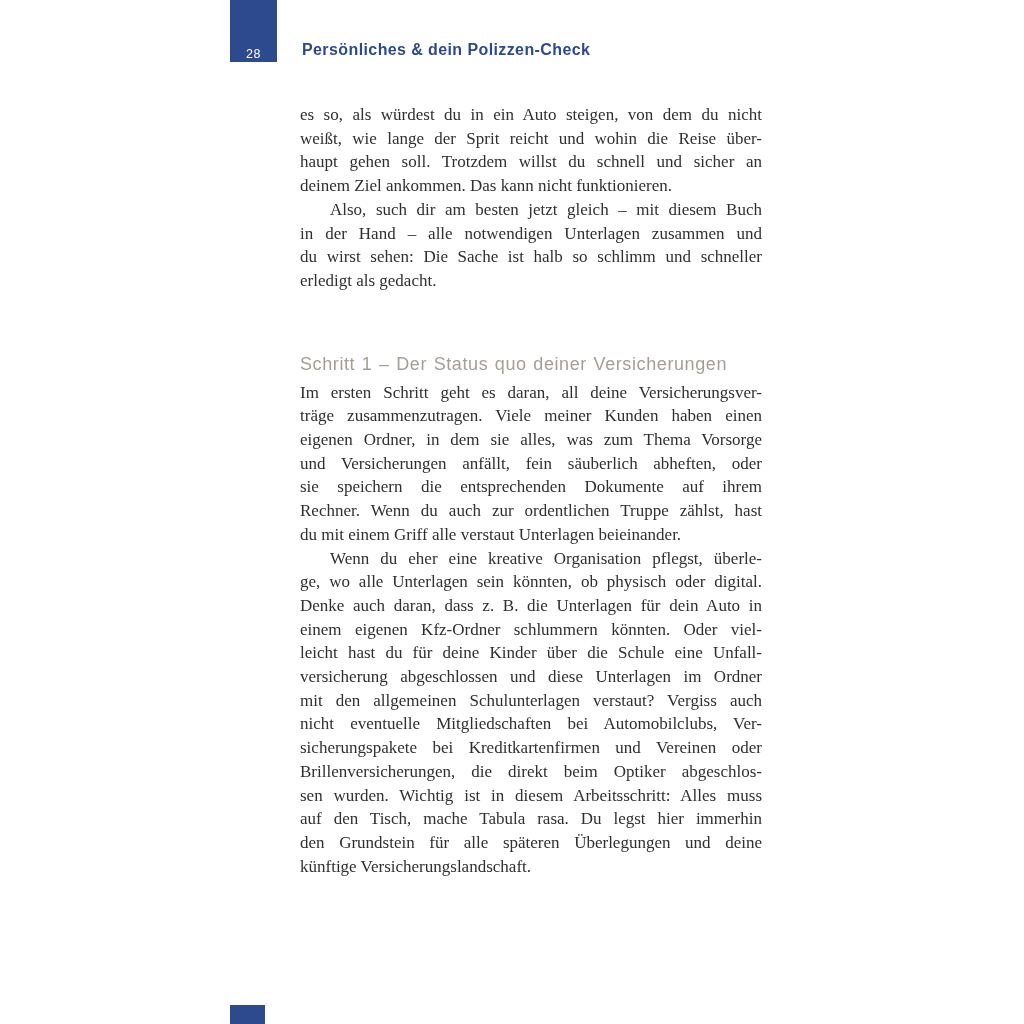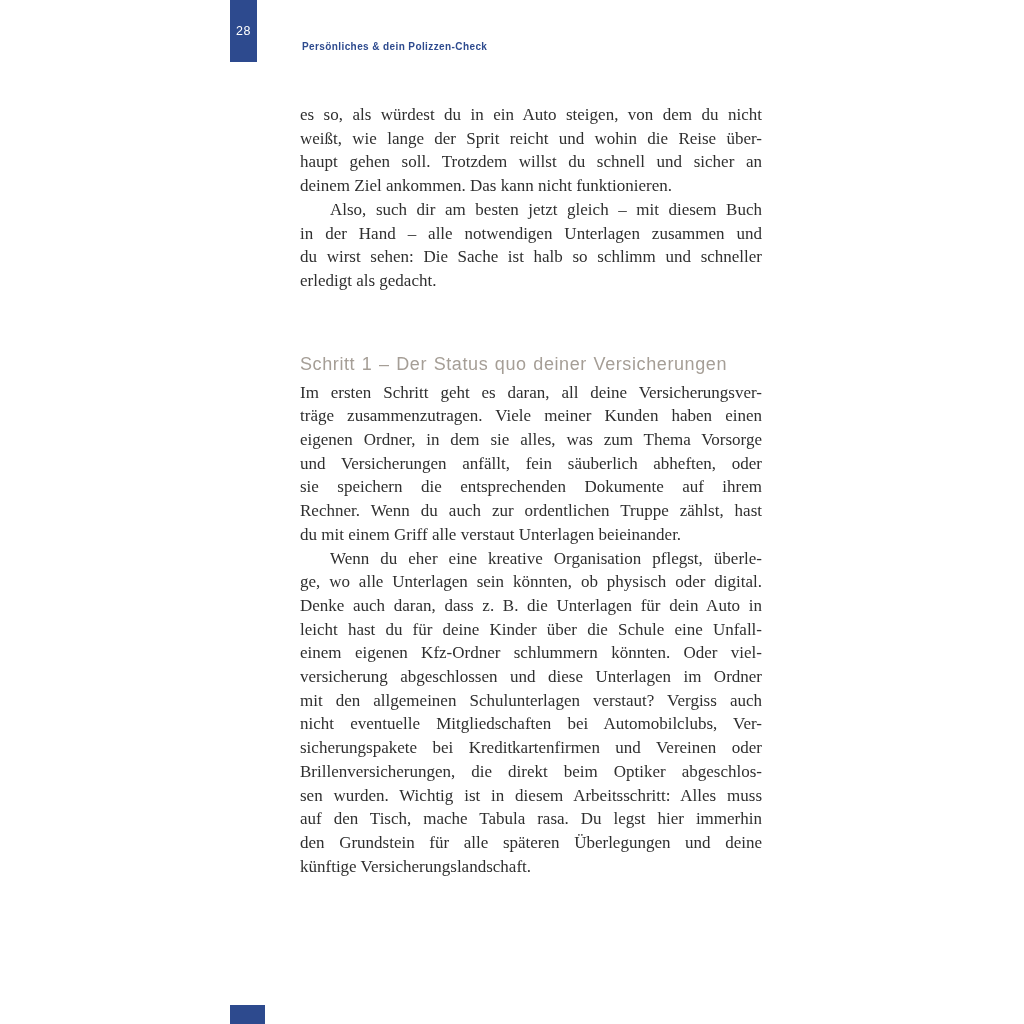--- a/index.html
+++ b/index.html
@@ -8,45 +8,45 @@
     position: relative;
     width: 1024px;
     height: 1024px;
     background: var(--page-bg, #ffffff);
     overflow: hidden;
     font-family: "Liberation Serif", "DejaVu Serif", serif;
   }
   .chapter-tab-top {
     position: absolute;
     left: 230px; top: 0;
-    width: 27px; height: 62px;
+    width: 47px; height: 62px;
     background: var(--accent-blue, #2d4a8e);
     display: flex;
     align-items: flex-end;
     justify-content: center;
-    padding-bottom: 24px;
+    padding-bottom: 1px;
   }
   .page-number {
     color: #ffffff;
     font-family: "Liberation Sans", sans-serif;
     font-size: 12.5px;
     letter-spacing: 0.5px;
   }
   .chapter-tab-bottom {
     position: absolute;
     left: 230px; bottom: 0;
     width: 35px; height: 19px;
     background: var(--accent-blue, #2d4a8e);
   }
   .running-header {
     position: absolute;
     left: 302px; top: 41px;
     color: var(--accent-blue, #2d4a8e);
     font-family: "Liberation Sans", sans-serif;
-    font-size: 10px;
+    font-size: 16px;
     font-weight: 600;
     letter-spacing: 0.4px;
   }
   .text-column {
     position: absolute;
     left: 300px; top: 103px;
     width: 462px;
     color: var(--body-text, #2f2f2f);
     font-size: 17px;
     line-height: 23.7px;
@@ -103,22 +103,22 @@
         <div class="line">eigenen Ordner, in dem sie alles, was zum Thema Vorsorge</div>
         <div class="line">und Versicherungen anfällt, fein säuberlich abheften, oder</div>
         <div class="line">sie speichern die entsprechenden Dokumente auf ihrem</div>
         <div class="line">Rechner. Wenn du auch zur ordentlichen Truppe zählst, hast</div>
         <div class="line last">du mit einem Griff alle verstaut Unterlagen beieinander.</div>
       </div>
       <div class="para">
         <div class="line indent">Wenn du eher eine kreative Organisation pflegst, überle-</div>
         <div class="line">ge, wo alle Unterlagen sein könnten, ob physisch oder digital.</div>
         <div class="line">Denke auch daran, dass z. B. die Unterlagen für dein Auto in</div>
+        <div class="line">einem eigenen Kfz-Ordner schlummern könnten. Oder viel-</div>
         <div class="line">leicht hast du für deine Kinder über die Schule eine Unfall-</div>
-        <div class="line">einem eigenen Kfz-Ordner schlummern könnten. Oder viel-</div>
         <div class="line">versicherung abgeschlossen und diese Unterlagen im Ordner</div>
         <div class="line">mit den allgemeinen Schulunterlagen verstaut? Vergiss auch</div>
         <div class="line">nicht eventuelle Mitgliedschaften bei Automobilclubs, Ver-</div>
         <div class="line">sicherungspakete bei Kreditkartenfirmen und Vereinen oder</div>
         <div class="line">Brillenversicherungen, die direkt beim Optiker abgeschlos-</div>
         <div class="line">sen wurden. Wichtig ist in diesem Arbeitsschritt: Alles muss</div>
         <div class="line">auf den Tisch, mache Tabula rasa. Du legst hier immerhin</div>
         <div class="line">den Grundstein für alle späteren Überlegungen und deine</div>
         <div class="line last">künftige Versicherungslandschaft.</div>
       </div>

